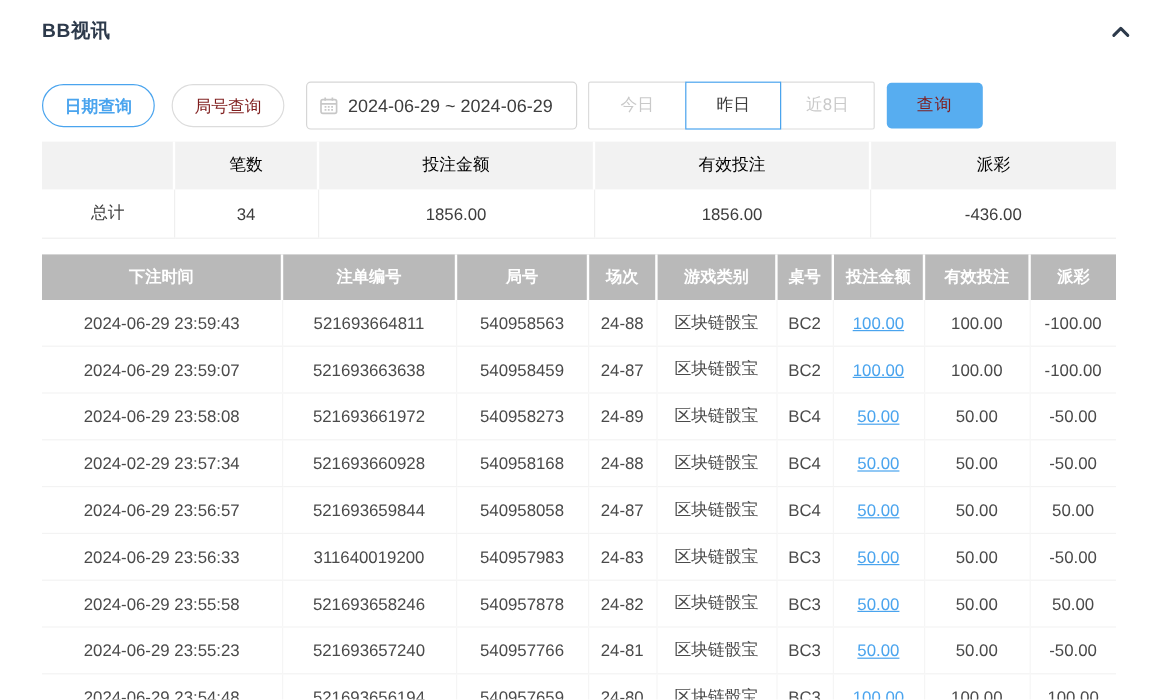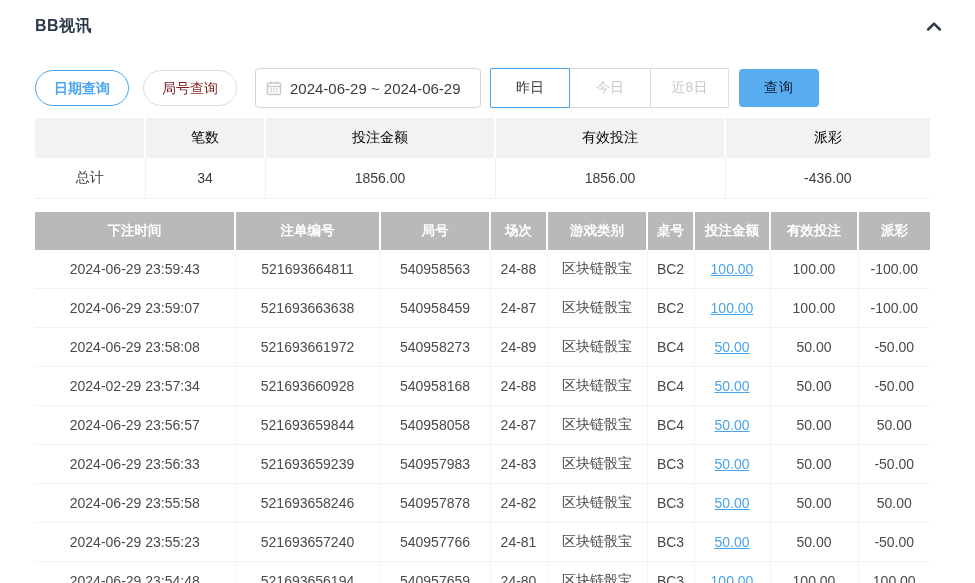--- a/index.html
+++ b/index.html
@@ -30,21 +30,21 @@
   .segment{display:flex;height:40px;margin-right:10px;}
   .seg{
     box-sizing:border-box;height:40px;background:#fff;border:1px solid #dcdcdc;color:#c9c9c9;
     font-size:14px;cursor:pointer;padding:0;margin-left:-1px;position:relative;
   }
   .seg:first-child{margin-left:0;border-radius:2px 0 0 2px;}
   .seg:last-child{border-radius:0 2px 2px 0;}
   .seg.w1{width:82px;}.seg.w2{width:80px;}.seg.w3{width:79px;}
   .seg.selected{border:1px solid var(--accent,#4aa4ee);color:#3d3d3d;z-index:2;background:#fff;}
   .search-btn{
-    box-sizing:border-box;height:38px;width:80px;background:var(--btn,#57adf0);color:#0f172a;border:none;
+    box-sizing:border-box;height:38px;width:80px;background:var(--btn,#57adf0);color:#7f1d1d;border:none;
     border-radius:4px;font-size:14px;cursor:pointer;letter-spacing:1px;
   }
 
   
   table{border-collapse:collapse;table-layout:fixed;}
   .summary{position:absolute;top:118px;left:35px;width:895px;font-size:14px;}
   .summary th{
     background:var(--sumhead,#f2f2f2);height:40px;font-weight:normal;color:#000000;
     border-left:2px solid #fff;padding:0;text-align:center;
   }
@@ -97,22 +97,22 @@
           <line x1="7.2" y1="9" x2="8.7" y2="9"></line>
           <line x1="10" y1="9" x2="11.5" y2="9"></line>
         <line x1="4.5" y1="11.5" x2="6" y2="11.5"></line>
           <line x1="7.2" y1="11.5" x2="8.7" y2="11.5"></line>
           <line x1="10" y1="11.5" x2="11.5" y2="11.5"></line>
       </svg>
     </span>
     <span class="val">2024-06-29 ~ 2024-06-29</span>
   </div>
   <div class="segment">
+    <button class="seg w1">今日</button>
     <button class="seg w2 selected">昨日</button>
-    <button class="seg w1">今日</button>
     <button class="seg w3">近8日</button>
   </div>
   <button class="search-btn">查询</button>
 </div>
 
 <table class="summary">
   <colgroup>
       <col style="width:110px">
       <col style="width:120px">
       <col style="width:230px">
@@ -215,21 +215,21 @@
         <td>540958058</td>
         <td>24-87</td>
         <td>区块链骰宝</td>
         <td>BC4</td>
         <td><a class="bet-link">50.00</a></td>
         <td>50.00</td>
         <td class="pos">50.00</td>
       </tr>
       <tr>
         <td>2024-06-29 23:56:33</td>
-        <td>521693659239</td>
+        <td>311640019200</td>
         <td>540957983</td>
         <td>24-83</td>
         <td>区块链骰宝</td>
         <td>BC3</td>
         <td><a class="bet-link">50.00</a></td>
         <td>50.00</td>
         <td class="neg">-50.00</td>
       </tr>
       <tr>
         <td>2024-06-29 23:55:58</td>

